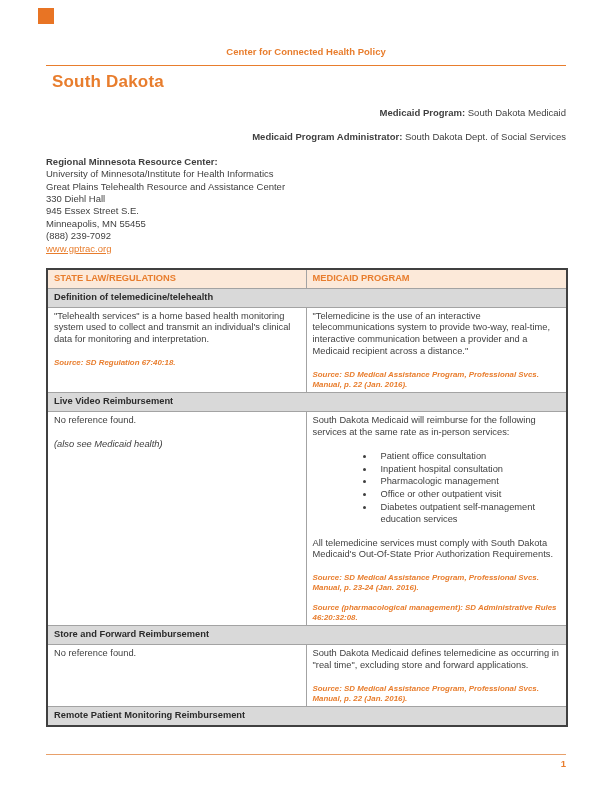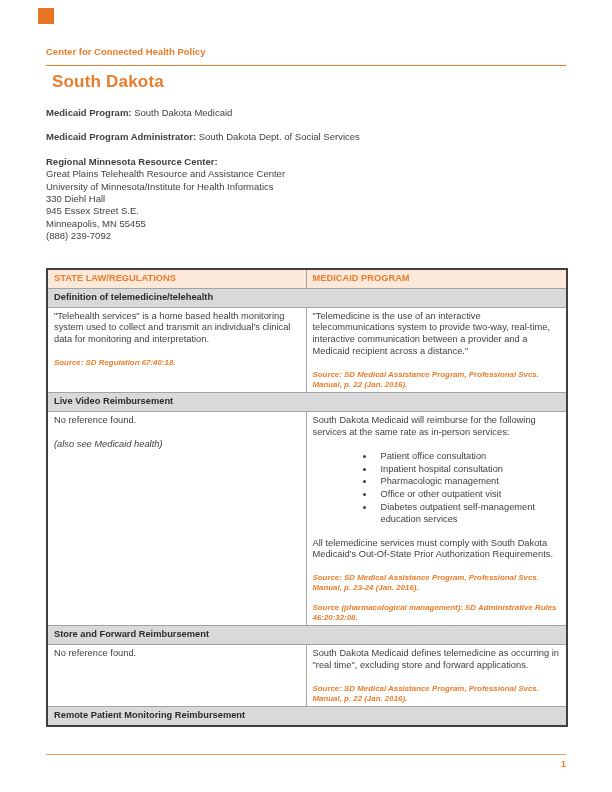--- a/index.html
+++ b/index.html
@@ -10,36 +10,36 @@
     color:#3f3f3f;
     position:relative;
     overflow:hidden;
   }
   .logo-square {
     position:absolute; left:38px; top:8px;
     width:16px; height:16px; background:#e87424;
   }
   .brand-row {
     position:absolute; top:46px; left:46px; width:520px;
-    text-align:left; color:#e87d2d; font-weight:bold; font-size:9.5px;
+    text-align:center; color:#e87d2d; font-weight:bold; font-size:9.5px;
   }
   .brand-rule {
     position:absolute; top:65px; left:46px; width:520px;
     border-top:1px solid #e87d2d;
   }
   .page-title {
     position:absolute; top:72px; left:52px;
     color:#e87d2d; font-weight:bold; font-size:17px;
     letter-spacing:0.2px;
   }
   .info-block {
     position:absolute; top:107px; left:46px; width:520px;
     font-size:9.5px; line-height:12.4px;
   }
-  .info-pair { margin-bottom:12px; }
+  .info-pair { margin-bottom:12px;text-align:right; }
   .b { font-weight:bold; }
   .addr-line { }
   .link {
     color:#e87d2d; text-decoration:underline; cursor:pointer;
   }
   .table-wrap { position:absolute; top:268px; left:46px; width:520px; }
   table.policy {
     width:520px; border-collapse:collapse;
     border:2px solid #404040;
     font-size:9.3px; line-height:11.8px; color:#3f3f3f;
@@ -91,26 +91,27 @@
   <div class="info-pair">
     <span class="b">Medicaid Program:</span>
     <span>South Dakota Medicaid</span>
   </div>
   <div class="info-pair">
     <span class="b">Medicaid Program Administrator:</span>
     <span>South Dakota Dept. of Social Services</span>
   </div>
   <div>
     <div class="b">Regional Minnesota Resource Center:</div>
+    <div class="addr-line">University of Minnesota/Institute for Health Informatics</div>
     <div class="addr-line">Great Plains Telehealth Resource and Assistance Center</div>
-    <div class="addr-line">University of Minnesota/Institute for Health Informatics</div>
     <div class="addr-line">330 Diehl Hall</div>
     <div class="addr-line">945 Essex Street S.E.</div>
     <div class="addr-line">Minneapolis, MN 55455</div>
     <div class="addr-line">(888) 239-7092</div>
+    <div><span class="link">www.gptrac.org</span></div>
   </div>
 </div>
 
 <div class="table-wrap">
   <table class="policy">
     <colgroup>
         <col style="width:259px">
         <col style="width:261px">
       </colgroup>
     <tbody>

